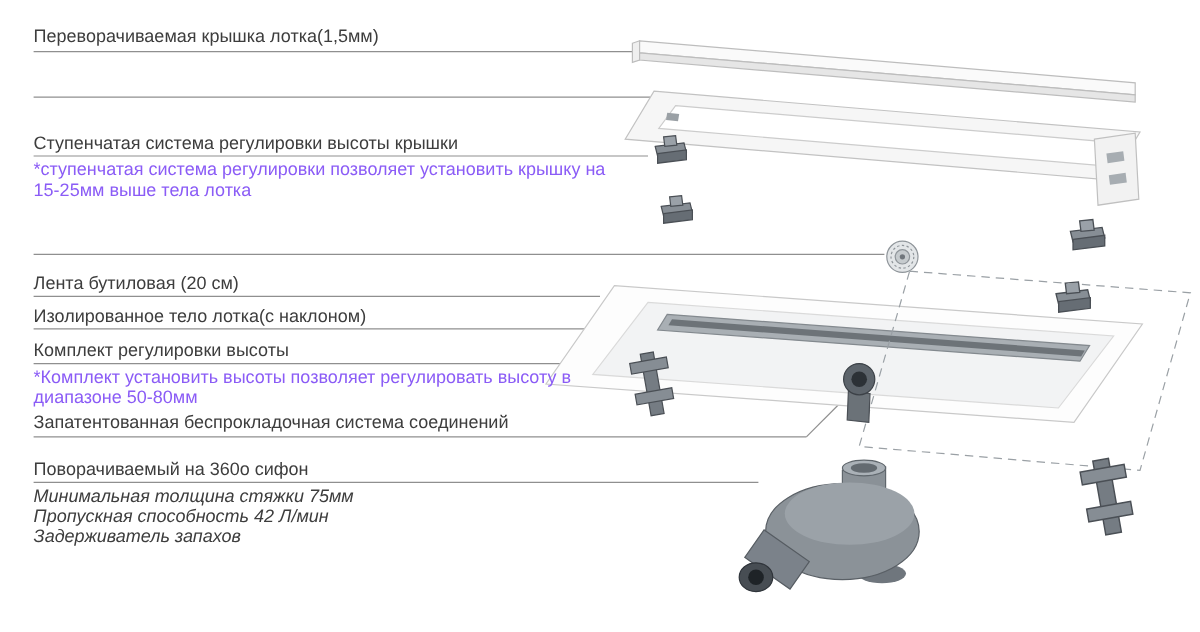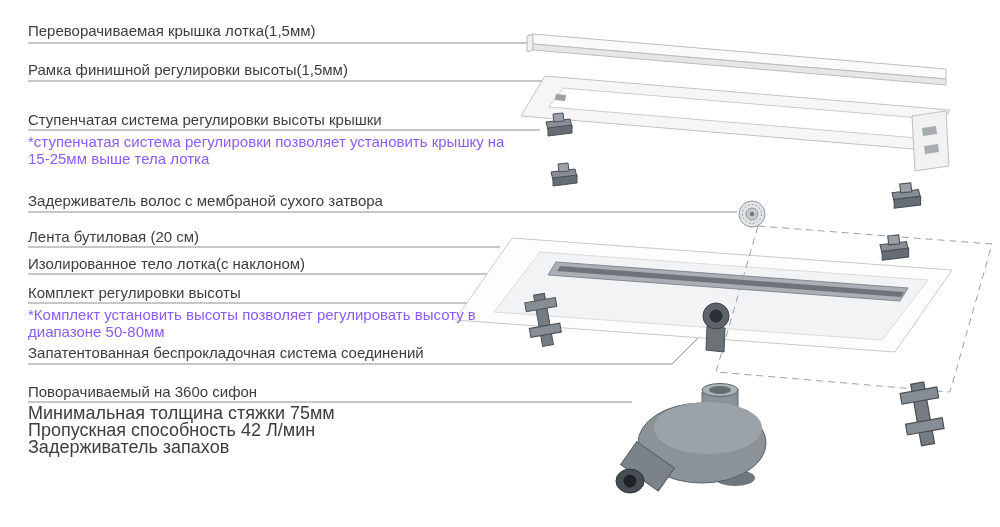--- a/index.html
+++ b/index.html
@@ -11,21 +11,21 @@
   .stage { position:absolute; left:0; top:0; width:1000px; height:386px; }
   .illustration { position:absolute; left:0; top:0; }
   .label {
     position:absolute; left:28px; color:#3d3d3d;
     font-size:15px; line-height:17px; white-space:nowrap;
   }
   .note {
     position:absolute; left:28px; color:#8b5cf6;
     font-size:15px; line-height:17px;
   }
-  .multiline { position:absolute; left:28px; color:#3d3d3d; font-size:18px; line-height:17px; }
+  .multiline { position:absolute; left:28px; color:#3d3d3d; font-size:15px; line-height:17px;font-style:italic; }
   .brand {
     position:absolute; left:738px; top:478px; width:228px;
     font-size:17px; font-weight:bold; letter-spacing:0.4px; color:#2e2e2e;
     border-bottom:1px solid #9a9a9a; padding-bottom:7px; white-space:nowrap;
   }
 </style>
 </head>
 <body>
 
 <div class="stage">
@@ -117,29 +117,27 @@
       <ellipse cx="708" cy="428" rx="54" ry="26" fill="#9ba2a8"></ellipse>
       <g transform="translate(650,468) rotate(35)">
         <rect x="-26" y="-14" width="46" height="28" fill="#7b828a" stroke="#565c62"></rect>
       </g>
       <ellipse cx="630" cy="481" rx="14" ry="12" fill="#474d53" stroke="#2f343a"></ellipse>
       <circle cx="630" cy="481" r="6.5" fill="#1e2327"></circle>
     </g>
   </svg>
 
   <div class="label" style="top:22px">Переворачиваемая крышка лотка(1,5мм)</div>
-  <div class="label" style="top:61px">Рамка финишной регулировки высоты(1,5мм)</div>
   <div class="label" style="top:111px">Ступенчатая система регулировки высоты крышки</div>
 
   <div class="note" style="top:133px">
     <div>*ступенчатая система регулировки позволяет установить крышку на</div>
     <div>15-25мм выше тела лотка</div>
   </div>
 
-  <div class="label" style="top:192px">Задерживатель волос с мембраной сухого затвора</div>
   <div class="label" style="top:228px">Лента бутиловая (20 см)</div>
   <div class="label" style="top:255px">Изолированное тело лотка(с наклоном)</div>
   <div class="label" style="top:284px">Комплект регулировки высоты</div>
 
   <div class="note" style="top:306px">
     <div>*Комплект установить высоты позволяет регулировать высоту в</div>
     <div>диапазоне 50-80мм</div>
   </div>
 
   <div class="label" style="top:344px">Запатентованная беспрокладочная система соединений</div>

